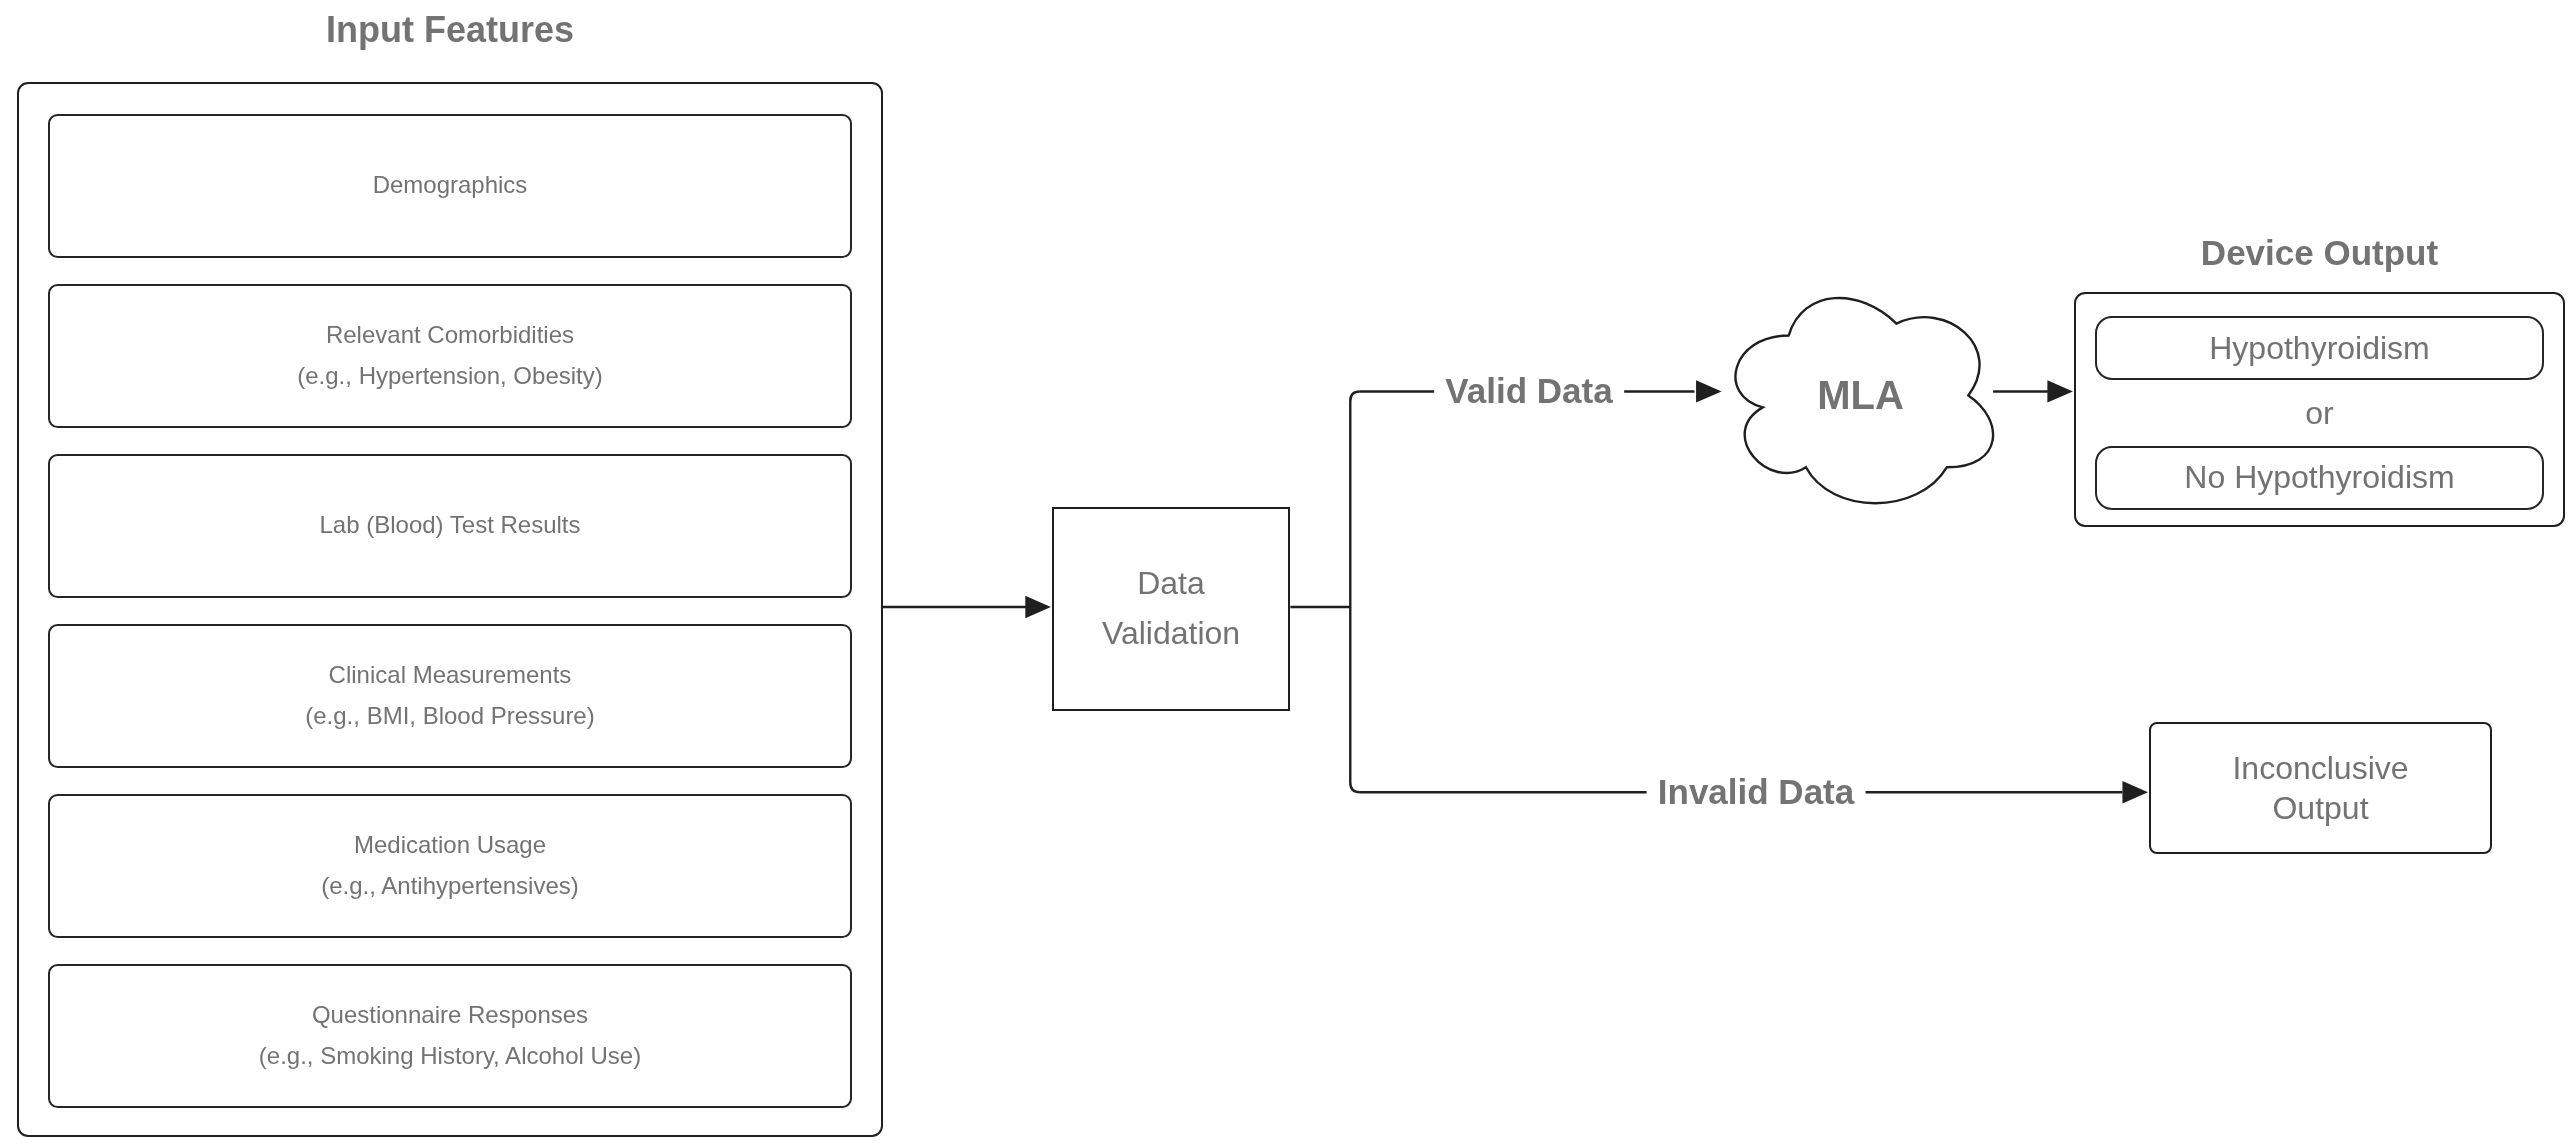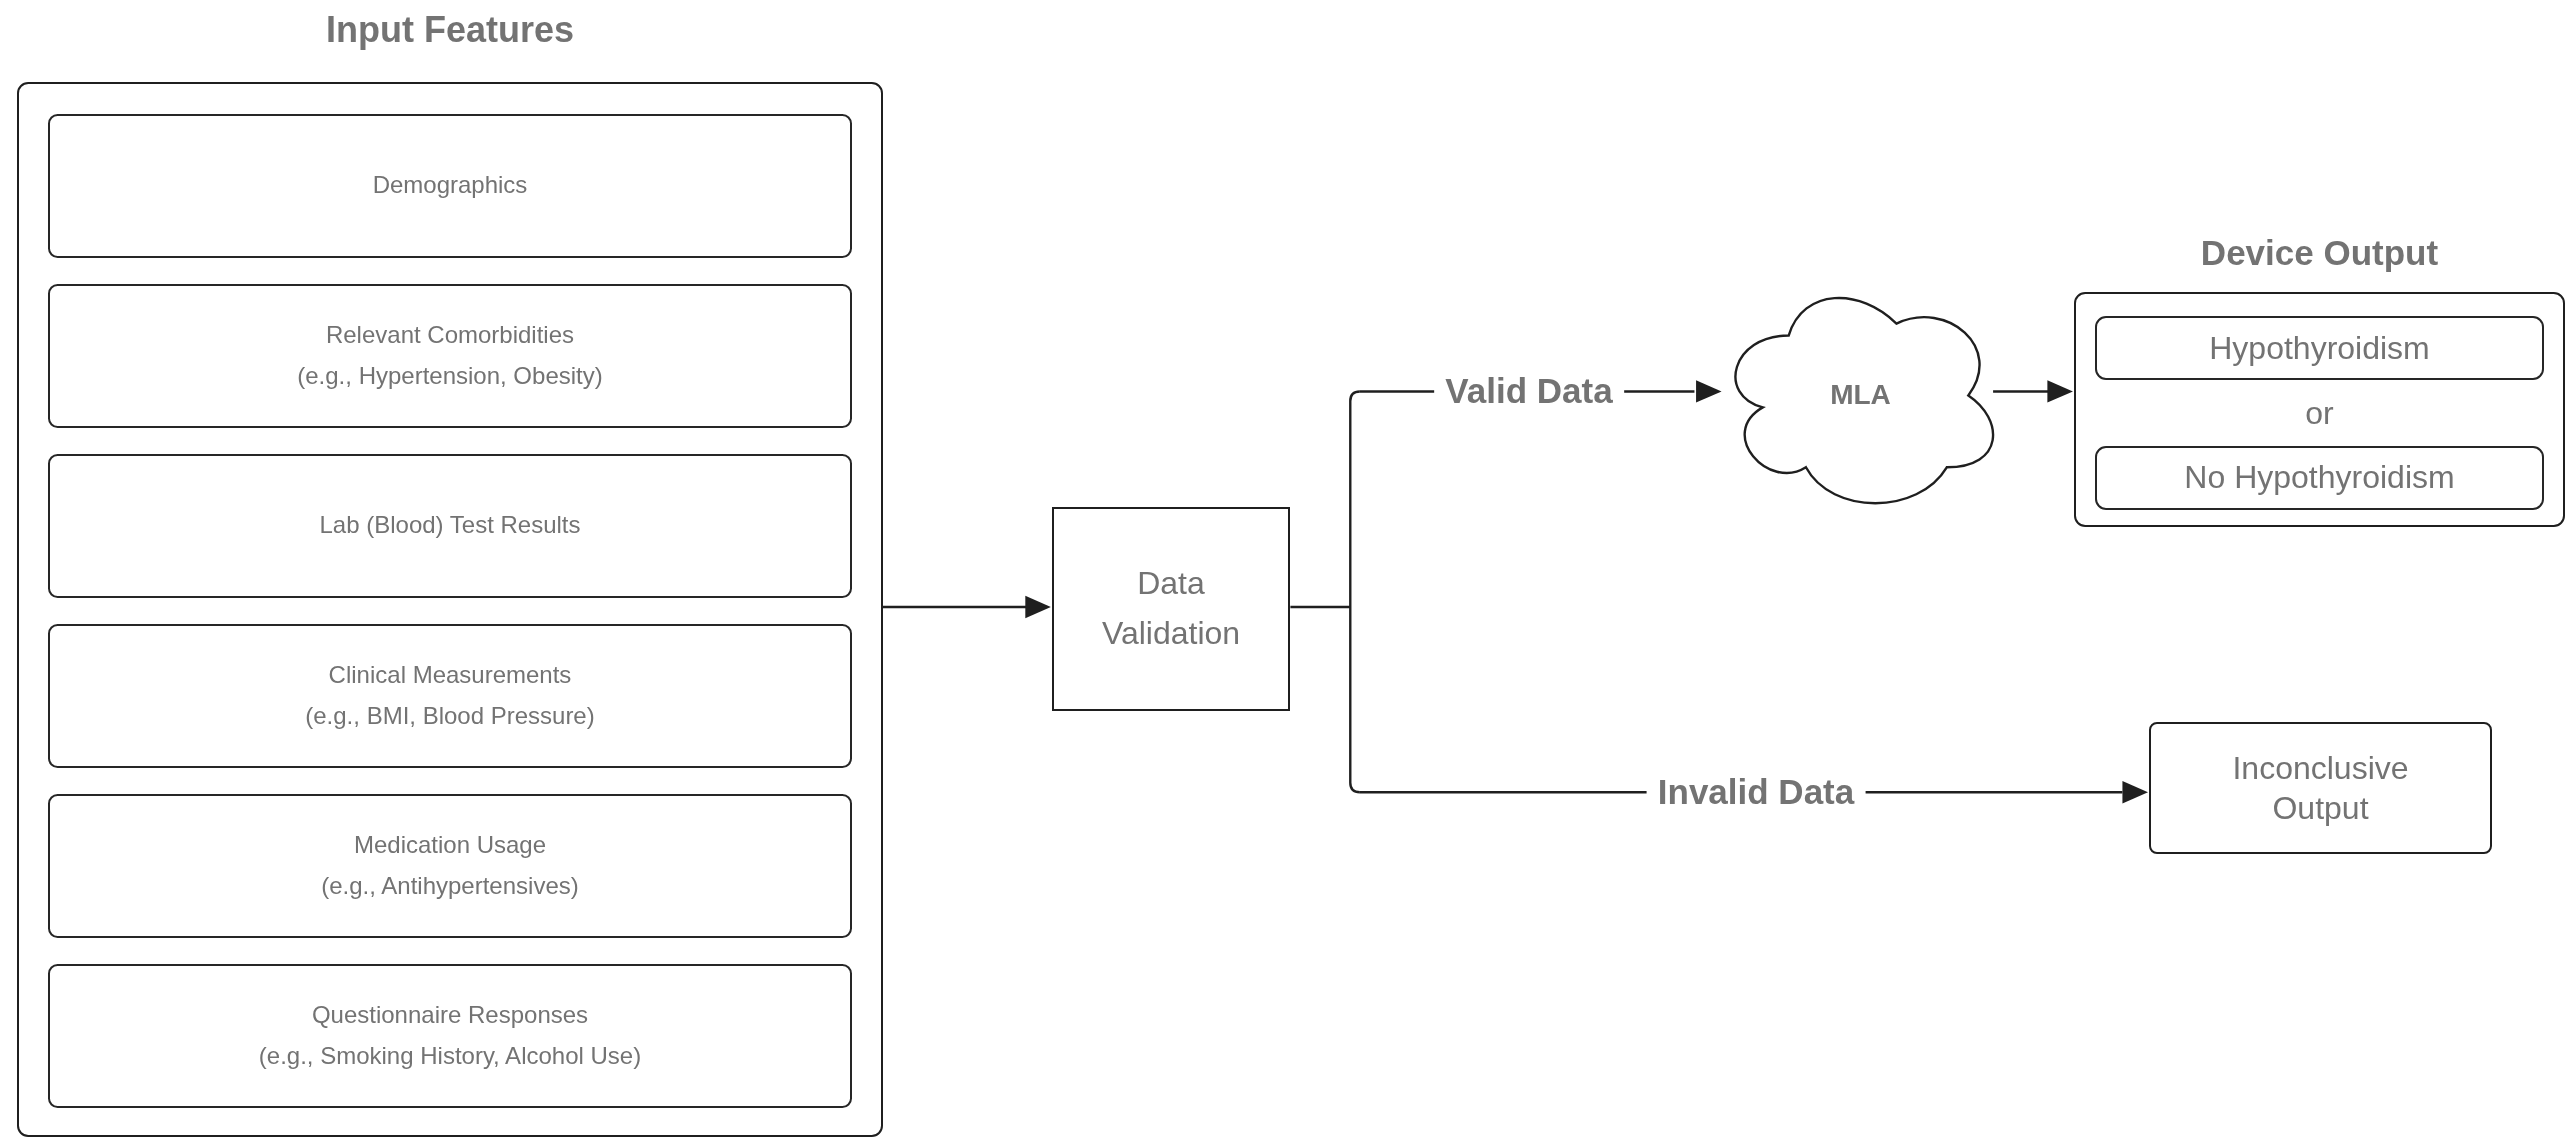--- a/index.html
+++ b/index.html
@@ -92,41 +92,41 @@
   .label-invalid { left: 1756px; top: 792px; }
   
   .mla-label {
     position: absolute;
     left: 1717px; top: 275px;
     width: 287px; height: 240px;
     display: flex;
     align-items: center;
     justify-content: center;
     font-weight: bold;
-    font-size: 28px;
+    font-size: 40px;
     z-index: 3;
     text-align: right;
   }
   
   .title-device { left: 2074px; top: 232px; width: 491px; font-size: 35px; }
   .device-container {
     left: 2074px; top: 292px;
     width: 491px; height: 235px;
     border-radius: 11.2px;
     border-width: 2px;
     padding: 22.4px 19px 15px 19px;
     justify-content: space-between;
   }
   .device-box {
     width: 100%;
     height: 64px;
     flex: 0 0 64px;
     background: #ffffff;
     border: 2px solid #262626;
-    border-radius: 11px;
+    border-radius: 17px;
     box-sizing: border-box;
     display: flex;
     align-items: center;
     justify-content: center;
     font-size: 32px;
   }
   .or-label {
     font-size: 32px;
     line-height: 1.1;
   }

